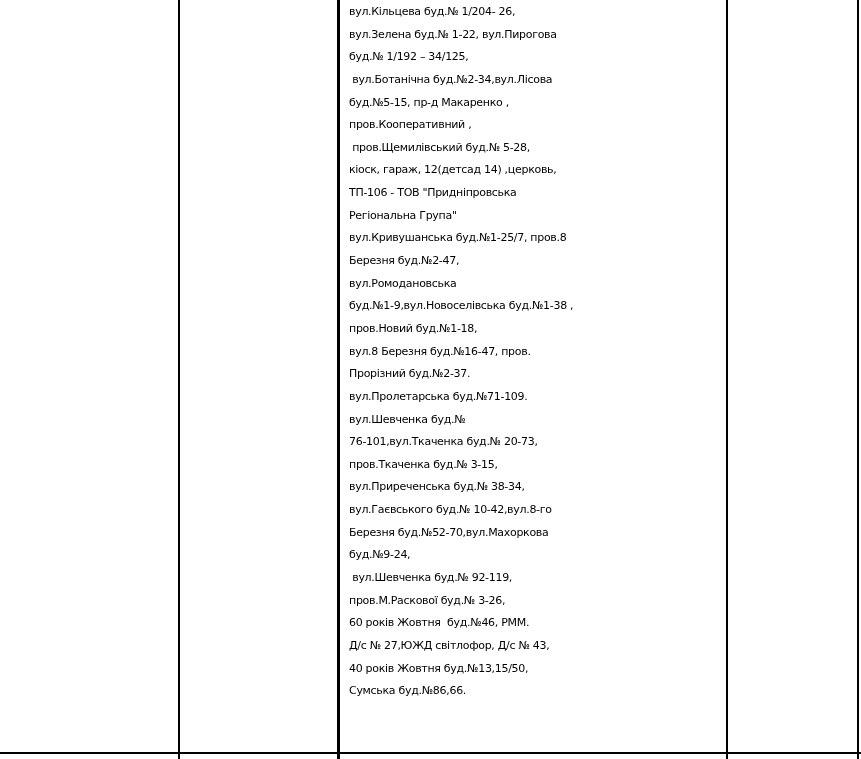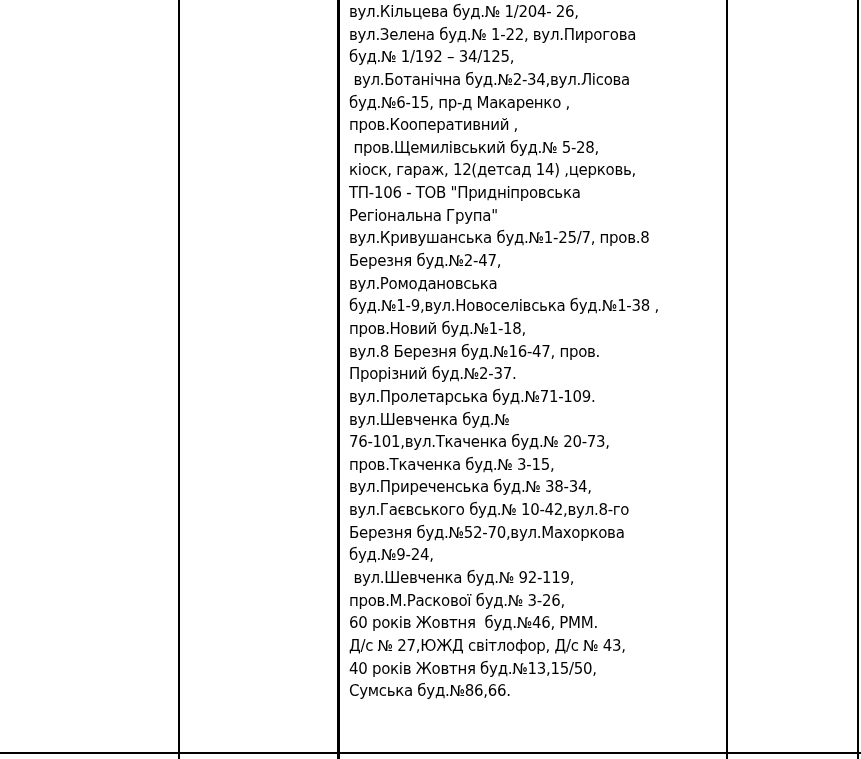--- a/index.html
+++ b/index.html
@@ -19,21 +19,21 @@
   .vline-4 { left: 857px; width: 2px; }
   .hline-bottom { position: absolute; left: 0; right: 0; top: 752px; height: 2px; background: #000000; }
   .cell { position: absolute; top: 0; bottom: 0; background: #ffffff; }
   .cell-empty-1 { left: 0; width: 178px; }
   .cell-empty-2 { left: 180px; width: 157px; }
   .cell-addresses {
     left: 340px;
     width: 434px;
     padding: 1px 4px 0 9px;
     box-sizing: border-box;
-    font-size: 15px;
+    font-size: 11px;
     line-height: 22.65px;
     letter-spacing: -0.3px;
   }
   .cell-empty-4 { left: 728px; width: 129px; }
   .line {
     white-space: pre;
     height: 22.65px;
     overflow: visible;
   }
 </style>
@@ -44,21 +44,21 @@
 
   <div class="cell cell-empty-1"></div>
   <div class="cell cell-empty-2"></div>
 
   <div class="cell cell-addresses">
 
   <div class="line">вул.Кільцева буд.№ 1/204- 26,</div>
       <div class="line">вул.Зелена буд.№ 1-22, вул.Пирогова</div>
       <div class="line">буд.№ 1/192 – 34/125,</div>
       <div class="line"> вул.Ботанічна буд.№2-34,вул.Лісова</div>
-      <div class="line">буд.№6-15, пр-д Макаренко ,</div>
+      <div class="line">буд.№5-15, пр-д Макаренко ,</div>
       <div class="line">пров.Кооперативний ,</div>
       <div class="line"> пров.Щемилівський буд.№ 5-28,</div>
       <div class="line">кіоск, гараж, 12(детсад 14) ,церковь,</div>
       <div class="line">ТП-106 - ТОВ "Придніпровська</div>
       <div class="line">Регіональна Група"</div>
       <div class="line">вул.Кривушанська буд.№1-25/7, пров.8</div>
       <div class="line">Березня буд.№2-47,</div>
       <div class="line">вул.Ромодановська</div>
       <div class="line">буд.№1-9,вул.Новоселівська буд.№1-38 ,</div>
       <div class="line">пров.Новий буд.№1-18,</div>

